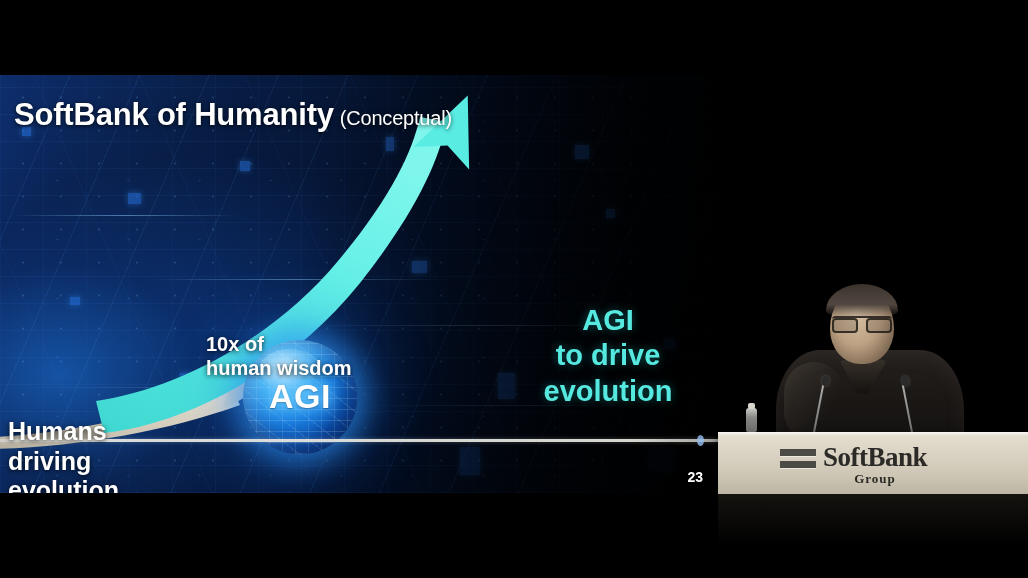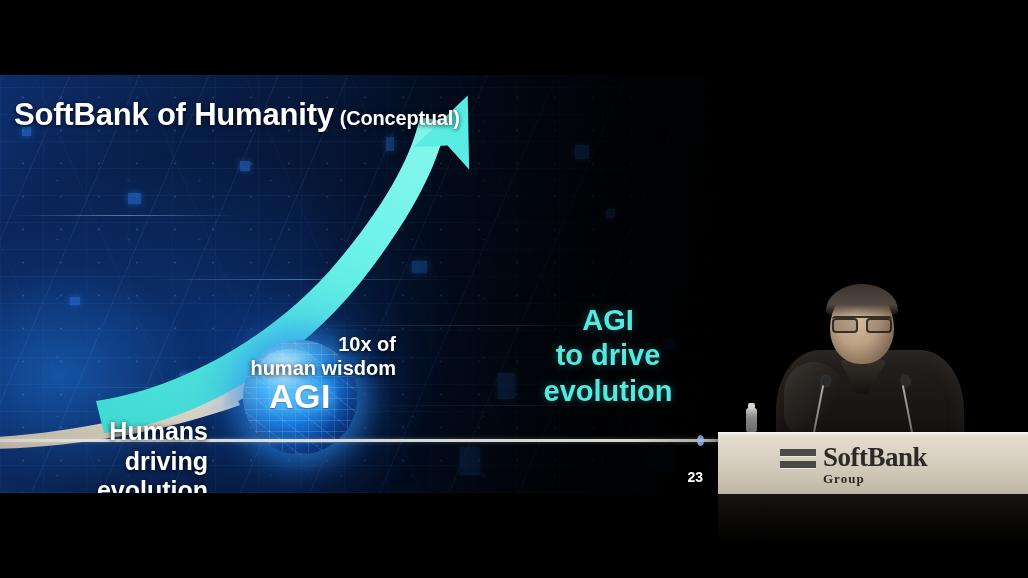--- a/index.html
+++ b/index.html
@@ -84,29 +84,29 @@
     top: 22px;
     color: #ffffff;
     font-size: 31px;
     font-weight: bold;
     letter-spacing: -0.2px;
     text-shadow: 0 1px 4px rgba(0,0,0,0.8);
     white-space: nowrap;
   }
   #slide-title .sub {
     font-size: 20px;
-    font-weight: bold;
+    font-weight: normal;
     margin-left: 6px;
   }
 
   .label-white {
     position: absolute;
     color: #ffffff;
     font-weight: bold;
-    text-align: right;
+    text-align: left;
     line-height: 1.18;
     text-shadow: 0 1px 5px rgba(0,0,0,0.85);
     white-space: pre-line;
   }
   #label-wisdom {
     left: 206px;
     top: 258px;
     width: 190px;
     font-size: 20px;
   }
@@ -359,21 +359,21 @@
     font-size: 27px;
     font-weight: bold;
     letter-spacing: -0.5px;
     font-family: "Liberation Serif", serif;
   }
   #logo-group {
     color: #2b2a27;
     font-size: 13px;
     font-weight: bold;
     letter-spacing: 1px;
-    text-align: left;
+    text-align: center;
     margin-top: 1px;
     font-family: "Liberation Serif", serif;
   }
   #water-bottle {
     position: absolute;
     left: 28px;
     top: -24px;
     width: 11px;
     height: 24px;
     border-radius: 3px 3px 2px 2px;

